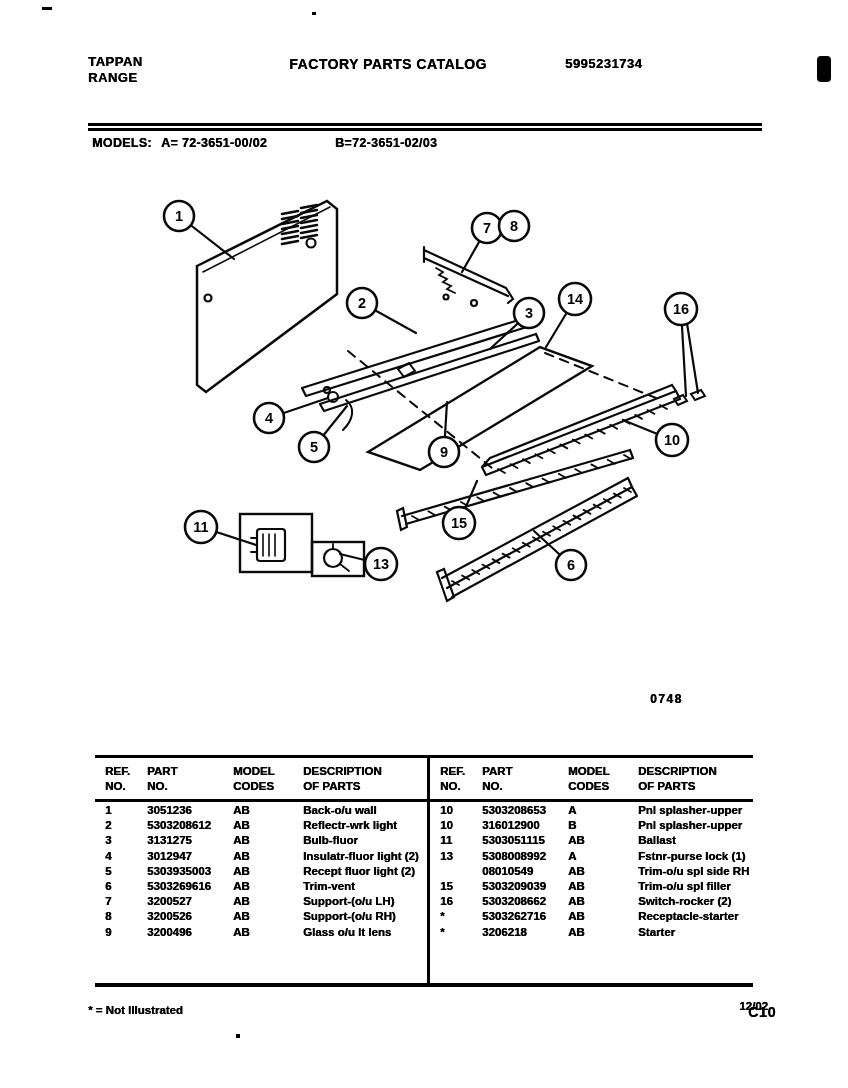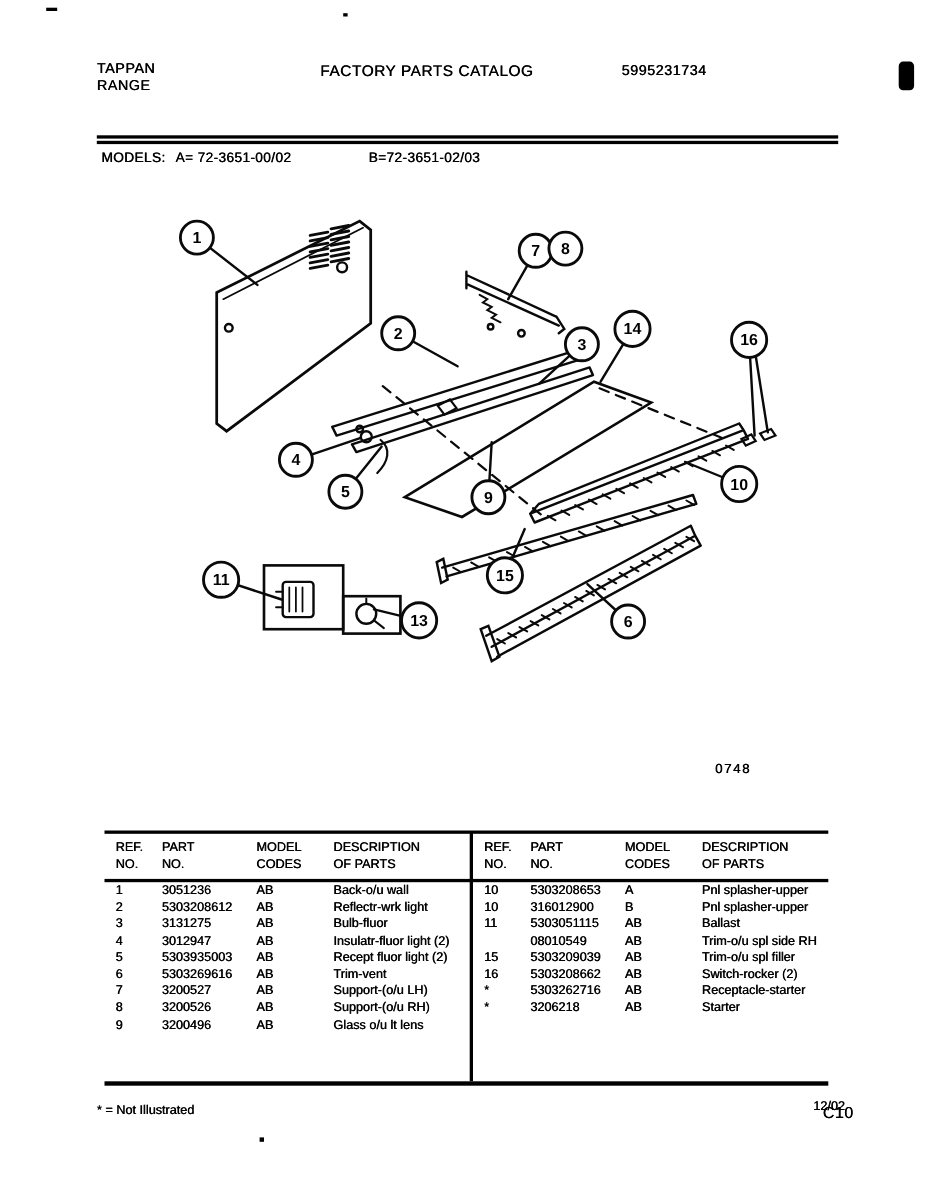--- a/index.html
+++ b/index.html
@@ -1,19 +1,19 @@
 <!DOCTYPE html>
 <html><head>
 <meta charset="utf-8">
 <style>
   html,body{margin:0;padding:0}
   body{width:848px;height:1088px;background:#fff;position:relative;overflow:hidden;
        font-family:"Liberation Sans",sans-serif;color:#000}
   .abs{position:absolute}
-  .b{font-weight:400;text-shadow:0.4px 0 #000}
+  .b{font-weight:700;text-shadow:0.4px 0 #000}
   .rule{background:#000}
   
   .brand{top:54px;left:88px;font-size:13px;line-height:16px;letter-spacing:.5px}
   .title{top:56px;left:0;width:776px;text-align:center;font-size:14px;letter-spacing:.5px}
   .docnum{top:56px;left:565px;width:200px;font-size:13px;letter-spacing:.5px}
   .models{top:136px;left:92px;font-size:12.5px;letter-spacing:.3px}
   .models span{margin-right:6px}
   .model-b{position:absolute;left:243px;top:0;white-space:nowrap}
   
   svg.diagram{position:absolute;top:0;left:0}
@@ -271,20 +271,21 @@
 </div>
 <div class="abs thalf b" style="left:430px;width:325px">
   <div class="phead">
       <div class="prow"><span class="c-ref">REF.</span><span class="c-part">PART</span><span class="c-model">MODEL</span><span class="c-desc">DESCRIPTION</span></div>
       <div class="prow"><span class="c-ref">NO.</span><span class="c-part">NO.</span><span class="c-model">CODES</span><span class="c-desc">OF PARTS</span></div>
     </div>
   <div class="rows">
       <div class="prow"><span class="c-ref">10</span><span class="c-part">5303208653</span><span class="c-model">A</span><span class="c-desc">Pnl splasher-upper</span></div>
       <div class="prow"><span class="c-ref">10</span><span class="c-part">316012900</span><span class="c-model">B</span><span class="c-desc">Pnl splasher-upper</span></div>
       <div class="prow"><span class="c-ref">11</span><span class="c-part">5303051115</span><span class="c-model">AB</span><span class="c-desc">Ballast</span></div>
+      <div class="prow"><span class="c-ref">13</span><span class="c-part">5308008992</span><span class="c-model">A</span><span class="c-desc">Fstnr-purse lock (1)</span></div>
       <div class="prow"><span class="c-ref"></span><span class="c-part">08010549</span><span class="c-model">AB</span><span class="c-desc">Trim-o/u spl side RH</span></div>
       <div class="prow"><span class="c-ref">15</span><span class="c-part">5303209039</span><span class="c-model">AB</span><span class="c-desc">Trim-o/u spl filler</span></div>
       <div class="prow"><span class="c-ref">16</span><span class="c-part">5303208662</span><span class="c-model">AB</span><span class="c-desc">Switch-rocker (2)</span></div>
       <div class="prow"><span class="c-ref">*</span><span class="c-part">5303262716</span><span class="c-model">AB</span><span class="c-desc">Receptacle-starter</span></div>
       <div class="prow"><span class="c-ref">*</span><span class="c-part">3206218</span><span class="c-model">AB</span><span class="c-desc">Starter</span></div>
     </div>
 </div>
 
 <div class="abs fnote b">* = Not Illustrated</div>
 <div class="abs fpage b">C10</div>

